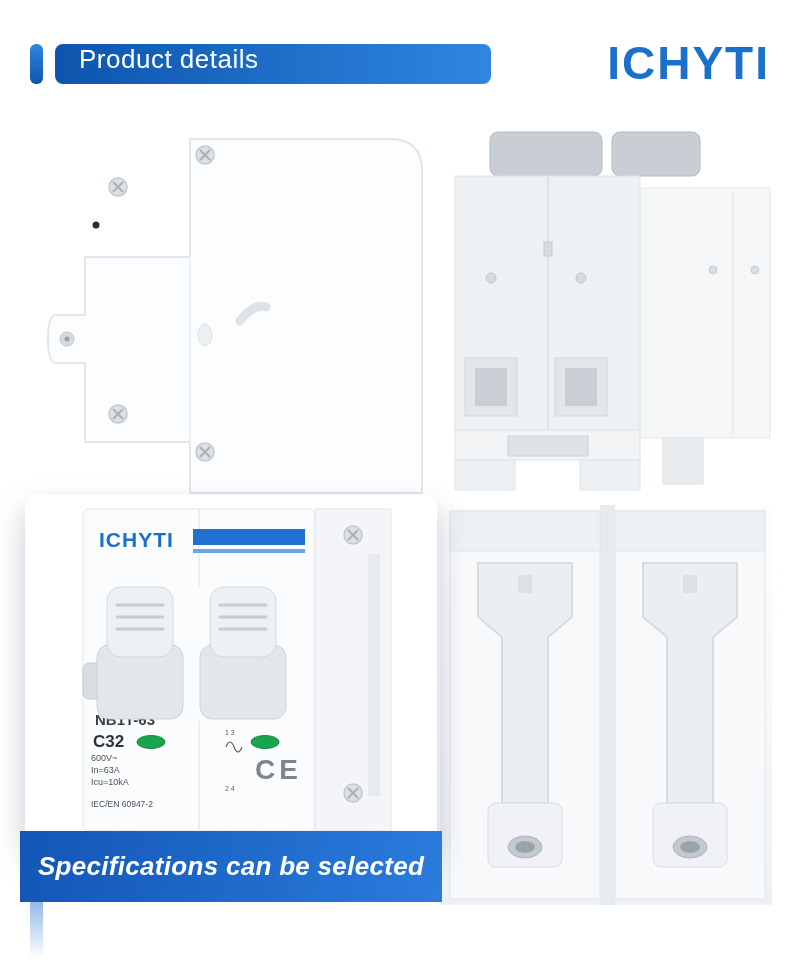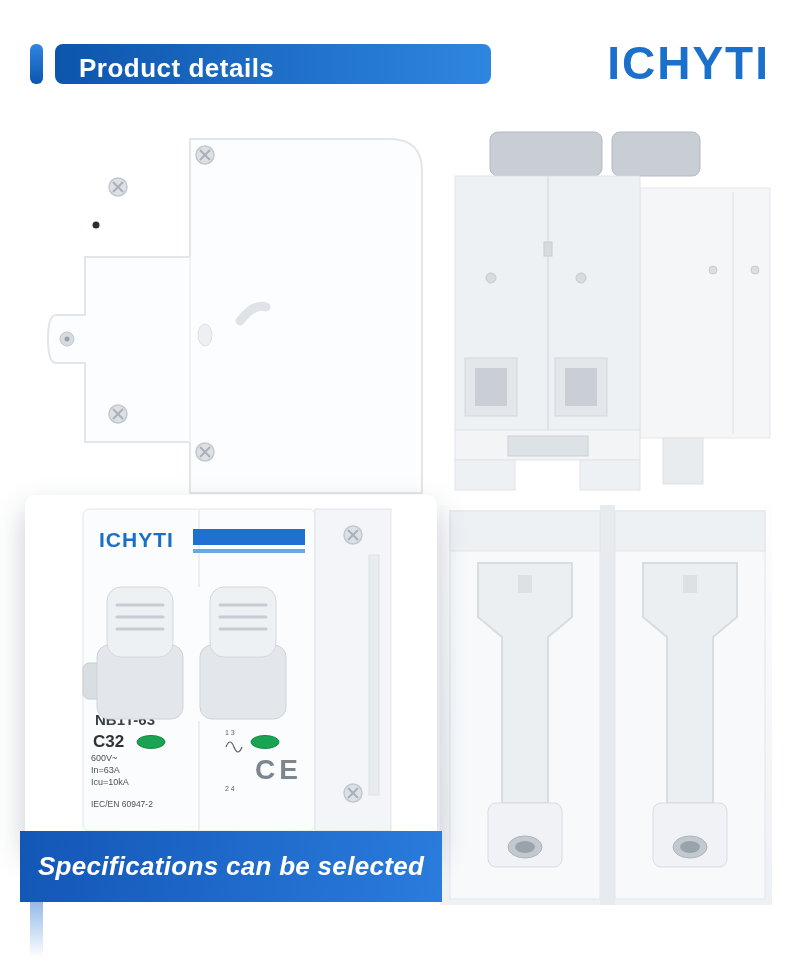--- a/index.html
+++ b/index.html
@@ -3,22 +3,22 @@
 <meta charset="utf-8">
 <style>
   html,body{margin:0;padding:0;background:#fff;}
   .page{position:relative;width:800px;height:971px;background:#ffffff;overflow:hidden;
         font-family:"Liberation Sans",sans-serif;}
 
   
   .accent-bar{position:absolute;left:30px;top:44px;width:13px;height:40px;border-radius:6px;
         background:linear-gradient(180deg,#2f86e0,#0d55ad);}
   .title-banner{position:absolute;left:55px;top:44px;width:436px;height:40px;border-radius:8px;
-        background:linear-gradient(90deg,#0d55ad,#2f86e0);color:#fff;display:flex;align-items:flex-end;
-        padding-left:24px;box-sizing:border-box;font-size:26px;font-weight:bold;letter-spacing:.5px;}
+        background:linear-gradient(90deg,#0d55ad,#2f86e0);color:#fff;display:flex;align-items:flex-start;
+        padding-left:24px;box-sizing:border-box;font-size:26px;font-weight:normal;letter-spacing:.5px;}
   .logo{position:absolute;right:30px;top:36px;font-size:46px;font-weight:800;color:#1a70ca;
         letter-spacing:2px;}
 
   
   .photo{position:absolute;background:#fff;}
   .photo svg{display:block;width:100%;height:100%;}
   .photo-a{left:30px;top:135px;width:400px;height:362px;}
   .photo-b{left:433px;top:130px;width:339px;height:370px;}
   .photo-card{position:absolute;left:25px;top:495px;width:412px;height:350px;background:#fff;
         border-radius:10px;box-shadow:0 14px 30px rgba(50,70,100,.28);z-index:3;overflow:hidden;}

